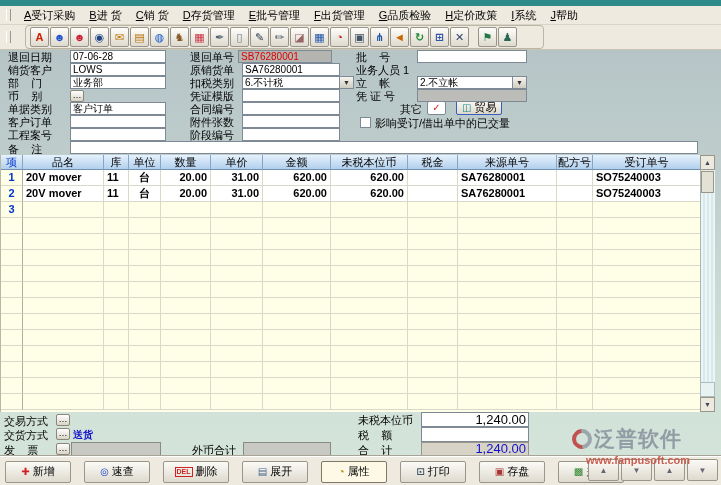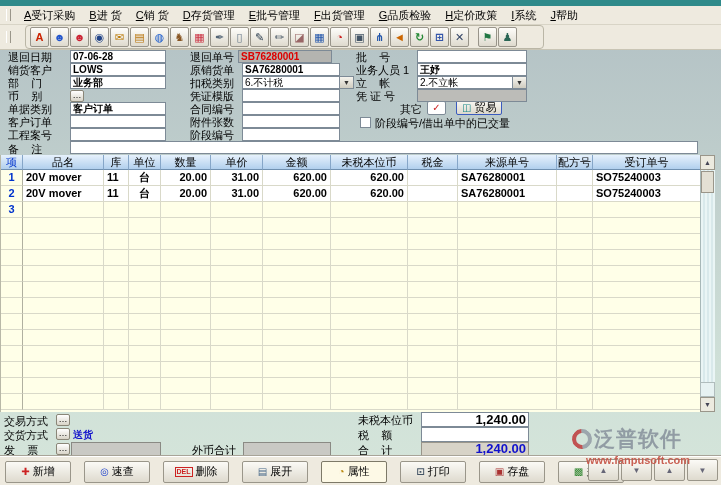--- a/index.html
+++ b/index.html
@@ -19,21 +19,21 @@
   .doc-select .arr{width:14px;height:16px;background:linear-gradient(#f8f6f0,#d5d1c5);border-left:1px solid #9a968a;
     font-size:7px;text-align:center;line-height:16px;color:#333;}
   .icons{display:flex;gap:1px;margin-left:8px;padding:1px 26px 1px 4px;border:1px solid #bab6a6;border-radius:4px;align-items:center;}
   .tbtn{width:17px;height:18px;border:1px solid #98948a;border-radius:2px;background:linear-gradient(#fefdfa,#dedace);
     display:flex;align-items:center;justify-content:center;font-size:11px;font-weight:bold;cursor:default;}
   .sep{width:7px;height:18px;}
   .formlayer{position:absolute;inset:0;pointer-events:none;}
   .formlayer>*{pointer-events:auto;}
   .lbl{position:absolute;font-size:11px;white-space:pre;line-height:12px;}
   .fld{position:absolute;height:13px;box-sizing:border-box;background:#fff;border:1px solid #7d8a96;
-    font-size:10px;font-weight:bold;line-height:11px;padding:0 2px;overflow:hidden;white-space:nowrap;}
+    font-size:10px;font-weight:normal;line-height:11px;padding:0 2px;overflow:hidden;white-space:nowrap;}
   .fld.plain{font-weight:normal;}
   .fld.ro{background:#bcbcb8;}
   .fld.red{color:#dd0000;background:#b4b4b0;}
   .fld.num{text-align:right;font-size:13px;}
   .fld.total{background:#d7d3c7;color:#1111cc;border-color:#99958a;}
   .carr{position:absolute;width:14px;height:13px;box-sizing:border-box;border:1px solid #7d8a96;border-left:none;
     background:linear-gradient(#f6f4ee,#cfccc0);font-size:7px;text-align:center;line-height:11px;color:#333;}
   .ell{position:absolute;width:14px;height:12px;box-sizing:border-box;border:1px solid #8a8678;border-radius:2px;
     background:linear-gradient(#ffffff,#d8d4c8);font-size:9px;line-height:8px;text-align:center;cursor:default;}
   .chkbtn{position:absolute;left:427px;top:101px;width:19px;height:14px;box-sizing:border-box;background:#fff;
@@ -131,21 +131,21 @@
 
   <div class="formlayer">
 
     <div class="lbl" style="left:400px;top:103px">其它</div>
     <div class="chkbtn"><span>✓</span></div>
     <div class="tradebtn">
       <span class="tic">◫</span>
       <span>贸易</span>
     </div>
     <div class="chk"></div>
-    <div class="lbl" style="left:375px;top:117px">阶段编号/借出单中的已交量</div>
+    <div class="lbl" style="left:375px;top:117px">影响受订/借出单中的已交量</div>
     <div class="lbl" style="left:8px;top:143px">备    注</div>
     <div class="fld" style="left:70px;top:141px;width:628px"></div>
   <div class="lbl" style="left: 8px; top: 51px;">退回日期</div>
       <div class="fld" style="left: 70px; top: 50px; width: 96px;">07-06-28</div>
       <div class="lbl" style="left: 8px; top: 64px;">销货客户</div>
       <div class="fld" style="left: 70px; top: 63px; width: 96px;">LOWS</div>
       <div class="lbl" style="left: 8px; top: 77px;">部    门</div>
       <div class="fld" style="left: 70px; top: 76px; width: 96px;">业务部</div>
       <div class="lbl" style="left: 8px; top: 90px;">币    别</div>
       <div class="ell" style="left: 70px; top: 90px;">…</div>
@@ -166,21 +166,20 @@
       <div class="fld" style="left: 242px; top: 89px; width: 98px;"></div>
       <div class="lbl" style="left: 190px; top: 103px;">合同编号</div>
       <div class="fld" style="left: 242px; top: 102px; width: 98px;"></div>
       <div class="lbl" style="left: 190px; top: 116px;">附件张数</div>
       <div class="fld" style="left: 242px; top: 115px; width: 98px;"></div>
       <div class="lbl" style="left: 190px; top: 129px;">阶段编号</div>
       <div class="fld" style="left: 242px; top: 128px; width: 98px;"></div>
       <div class="lbl" style="left: 356px; top: 51px;">批    号</div>
       <div class="fld" style="left: 417px; top: 50px; width: 110px;"></div>
       <div class="lbl" style="left: 356px; top: 64px;">业务人员 1</div>
-      <div class="fld" style="left: 417px; top: 63px; width: 110px;">王妤</div>
       <div class="lbl" style="left: 356px; top: 77px;">立    帐</div>
       <div class="fld plain" style="left: 417px; top: 76px; width: 96px;">2.不立帐</div>
       <div class="carr" style="left: 513px; top: 76px;">▼</div>
       <div class="lbl" style="left: 356px; top: 90px;">凭 证 号</div>
       <div class="fld ro" style="left: 417px; top: 89px; width: 110px;"></div>
     </div>
 
   <div class="grid">
       <div class="ghead">
         <div class="hc" style="width: 22px; color: rgb(0, 51, 204);">项</div>

